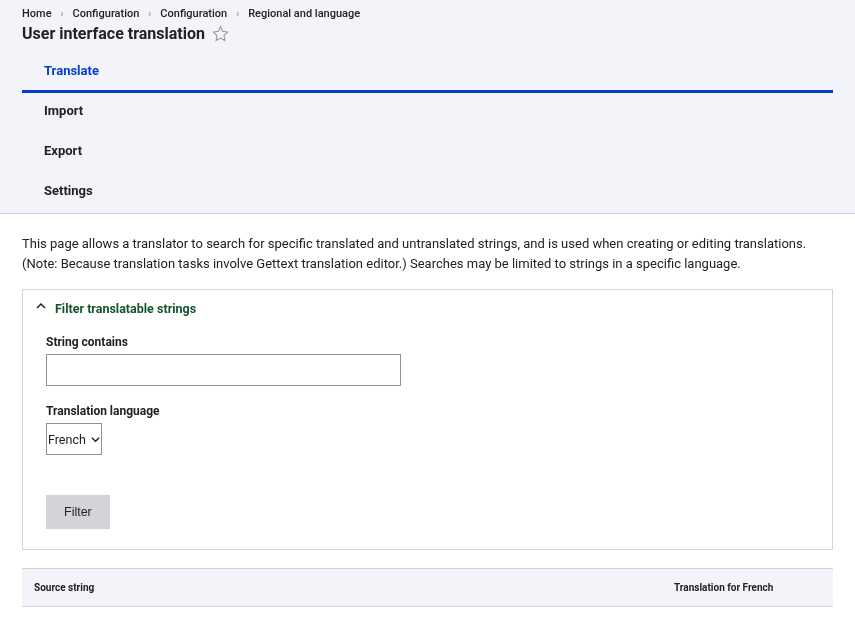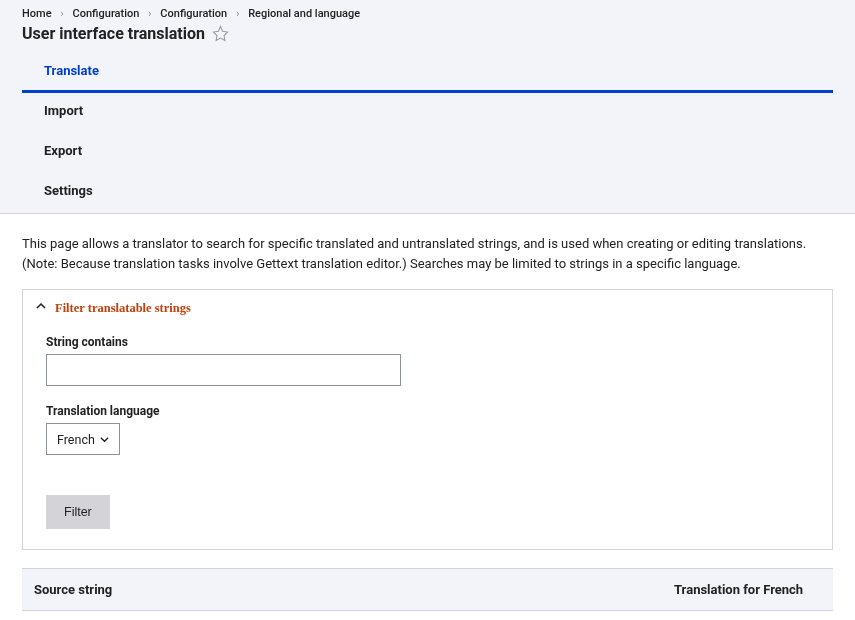--- a/index.html
+++ b/index.html
@@ -16,38 +16,38 @@
     .star-icon { width: 17px; height: 17px; stroke: #999; fill: none; stroke-width: 1.5; cursor: pointer; }
     
     .tabs { display: flex; gap: 0; flex-direction: column; }
     .tab { padding: 10px 22px 12px; font-size: 13px; font-weight: 700; color: #222; cursor: pointer; border-bottom: 3px solid transparent; }
     .tab.active { color: #003ecc; border-bottom-color: #003ecc; }
     
     .content { padding: 20px 22px; }
     .description { font-size: 13px; line-height: 1.5; color: #222; margin-bottom: 16px; }
     
     .filter-panel { border: 1px solid #d4d4d8; }
-    .filter-header { display: flex; align-items: flex-start; gap: 9px; padding: 11px 13px; font-size: 12.5px; font-weight: 700; color: #c2410c; cursor: pointer; font-family: Liberation Serif, serif; }
+    .filter-header { display: flex; align-items: flex-start; gap: 9px; padding: 11px 13px; font-size: 12.5px; font-weight: 700; color: #14532d; cursor: pointer; }
     .chevron-up { width: 10px; height: 10px; }
     .filter-body { padding: 8px 23px 20px; }
     
     .form-field { margin-bottom: 18px; }
     .form-label { display: block; font-size: 12px; font-weight: 700; margin-bottom: 5px; color: #222; }
     .text-input { width: 355px; height: 32px; border: 1px solid #8e929c; padding: 4px 9px; font-size: 13px; }
     .help-text { font-size: 10.5px; color: #666; margin-top: 6px; }
     
-    .select-wrapper { display: inline-flex; align-items: center; border: 1px solid #8e929c; height: 32px; padding: 0 10px; cursor: pointer; background: #fff; }
+    .select-wrapper { display: inline-flex; align-items: center; border: 1px solid #8e929c; height: 32px; padding: 0 1px; cursor: pointer; background: #fff; }
     .select-wrapper .select-text { font-size: 12.5px; color: #222; margin-right: 5px; }
     .select-wrapper .chev { width: 9px; height: 9px; }
     
     .filter-button { margin-top: 22px; background: #d4d4d8; border: none; padding: 10px 18px; font-size: 12.5px; font-weight: 500; color: #222; cursor: pointer; text-align: center; }
     
     .results-table { margin-top: 18px; width: 100%; }
     .table-header { display: flex; background: #f3f4f9; border-top: 1px solid #d4d4d8; border-bottom: 1px solid #d4d4d8; }
-    .th { padding: 13px 12px; font-size: 13px; font-weight: 700; color: #222; }
+    .th { padding: 13px 12px; font-size: 10px; font-weight: 700; color: #222; }
     .th-source { flex: 0 0 640px; }
     .th-trans { flex: 1; }
     
     .table-row { display: flex; align-items: center; border-bottom: 1px solid #d4d4d8; min-height: 58px; }
     .td-source { flex: 0 0 640px; padding: 14px 12px; font-size: 12.5px; color: #222; }
     .td-trans { flex: 1; padding: 10px 0; }
     .trans-input { width: 100%; height: 32px; border: 1px solid #8e929c; padding: 4px 9px; font-size: 13px; }
   </style>
 </head>
 <body>

